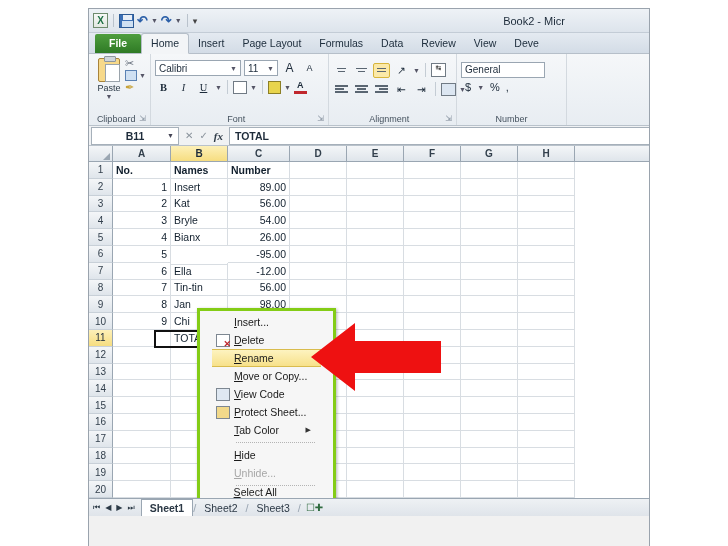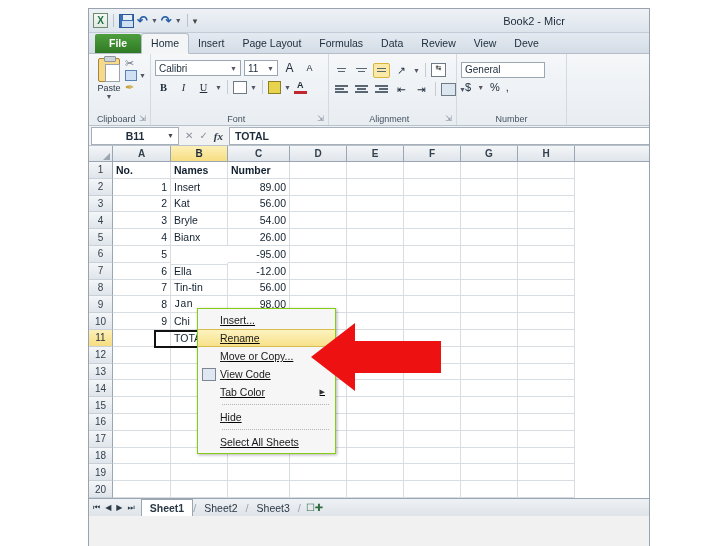--- a/index.html
+++ b/index.html
@@ -115,22 +115,22 @@
     border-bottom:1px solid #c8d0d8; font-size:10px; color:#33404d; display:flex; align-items:center;
     justify-content:center; }
   .rh.sel { background:linear-gradient(#fdf0b8,#f6dd80); font-weight:normal; color:#1d2b3a;}
   .cell { border-right:1px solid #d8dde2; border-bottom:1px solid #d8dde2; font-size:10.5px;
     color:#12202e; display:flex; align-items:center; padding:0 3px; overflow:hidden; white-space:nowrap;}
   .cell.num { justify-content:flex-end; }
   .cell.hdr { font-weight:bold; }
   .selbox { position:absolute; border:2px solid #111; pointer-events:none; }
 
   
-  .ctx { position:absolute; background:#f6f6f6; border:1px solid #84cc16; box-shadow:1px 1px 3px rgba(0,0,0,.3);
-    padding:2px 0; width:0;text-decoration:underline; }
+  .ctx { position:absolute; background:#f6f6f6; border:3px solid #84cc16; box-shadow:1px 1px 3px rgba(0,0,0,.3);
+    padding:2px 12px; width:0; }
   .ctx-item { height:18px; display:flex; align-items:center; font-size:10.5px; color:#1a1a1a; padding-right:10px; }
   .ctx-item .gut { width:22px; display:flex; align-items:center; justify-content:center; }
   .ctx-item.hl { background:linear-gradient(#fdf3c0,#f7e18a); border-top:1px solid #d9bc4e; border-bottom:1px solid #d9bc4e;text-align:right; }
   .ctx-item.dis { color:#a7a7a7; }
   .ctx-item .sub { margin-left:auto; font-size:7px; color:#333; }
   .ctx-sep { height:1px; margin:3px 6px 3px 24px; border-top:1px dotted #b4b4b4; }
   .ul { text-decoration:underline; }
   .gic { width:14px; height:13px; border:1px solid #7d8791; background:#fff; position:relative; }
   .gic.del:after{content:"✕";position:absolute;right:-2px;bottom:-3px;color:#c0272d;font-size:9px;line-height:9px;font-weight:bold;}
   .gic.code { background:#dfe8f2; }
@@ -416,21 +416,21 @@
           <div class="cell num" style="width: 62px;">56.00</div>
           <div class="cell" style="width: 57px;"></div>
           <div class="cell" style="width: 57px;"></div>
           <div class="cell" style="width: 57px;"></div>
           <div class="cell" style="width: 57px;"></div>
           <div class="cell" style="width: 57px;"></div>
         </div>
         <div class="row">
           <div class="rh">9</div>
           <div class="cell num" style="width: 58px;">8</div>
-          <div class="cell" style="width: 57px; font-family: Liberation Mono, monospace;">Jan</div>
+          <div class="cell" style="width: 57px;">Jan</div>
           <div class="cell num" style="width: 62px;">98.00</div>
           <div class="cell" style="width: 57px;"></div>
           <div class="cell" style="width: 57px;"></div>
           <div class="cell" style="width: 57px;"></div>
           <div class="cell" style="width: 57px;"></div>
           <div class="cell" style="width: 57px;"></div>
         </div>
         <div class="row">
           <div class="rh">10</div>
           <div class="cell num" style="width: 58px;">9</div>
@@ -553,44 +553,60 @@
           <div class="cell" style="width: 57px;"></div>
         </div>
       </div>
 
     <div class="selbox" style="left:65px; top:184px; width:57px; height:18px;"></div>
 
     <div class="ctx" style="left:108px; top:162px; width:139px;">
         <div class="ctx-item">
           <span class="gut"></span>
           <span><span class="ul">I</span>nsert...</span>
+        </div>
+        <div class="ctx-item">
+          <span class="gut">
+            <span class="gic del"></span>
+          </span>
+          <span><span class="ul">D</span>elete</span>
         </div>
         <div class="ctx-item hl">
           <span class="gut"></span>
           <span><span class="ul">R</span>ename</span>
         </div>
         <div class="ctx-item">
           <span class="gut"></span>
           <span><span class="ul">M</span>ove or Copy...</span>
         </div>
         <div class="ctx-item">
           <span class="gut">
             <span class="gic code"></span>
           </span>
           <span><span class="ul">V</span>iew Code</span>
         </div>
         <div class="ctx-item">
+          <span class="gut">
+            <span class="gic prot"></span>
+          </span>
+          <span><span class="ul">P</span>rotect Sheet...</span>
+        </div>
+        <div class="ctx-item">
           <span class="gut"></span>
           <span><span class="ul">T</span>ab Color</span>
           <span class="sub">▶</span>
         </div>
         <div class="ctx-sep"></div>
         <div class="ctx-item">
           <span class="gut"></span>
           <span><span class="ul">H</span>ide</span>
+        </div>
+        <div class="ctx-item dis">
+          <span class="gut"></span>
+          <span><span class="ul">U</span>nhide...</span>
         </div>
         <div class="ctx-sep"></div>
         <div class="ctx-item">
           <span class="gut"></span>
           <span><span class="ul">S</span>elect All Sheets</span>
         </div>
       </div>
 
     <svg class="redarrow" style="left:222px; top:175px;" width="130" height="72" viewBox="0 0 130 72">
       <polygon points="0,36 44,2 44,20 130,20 130,52 44,52 44,70" fill="#ee1111"></polygon>

